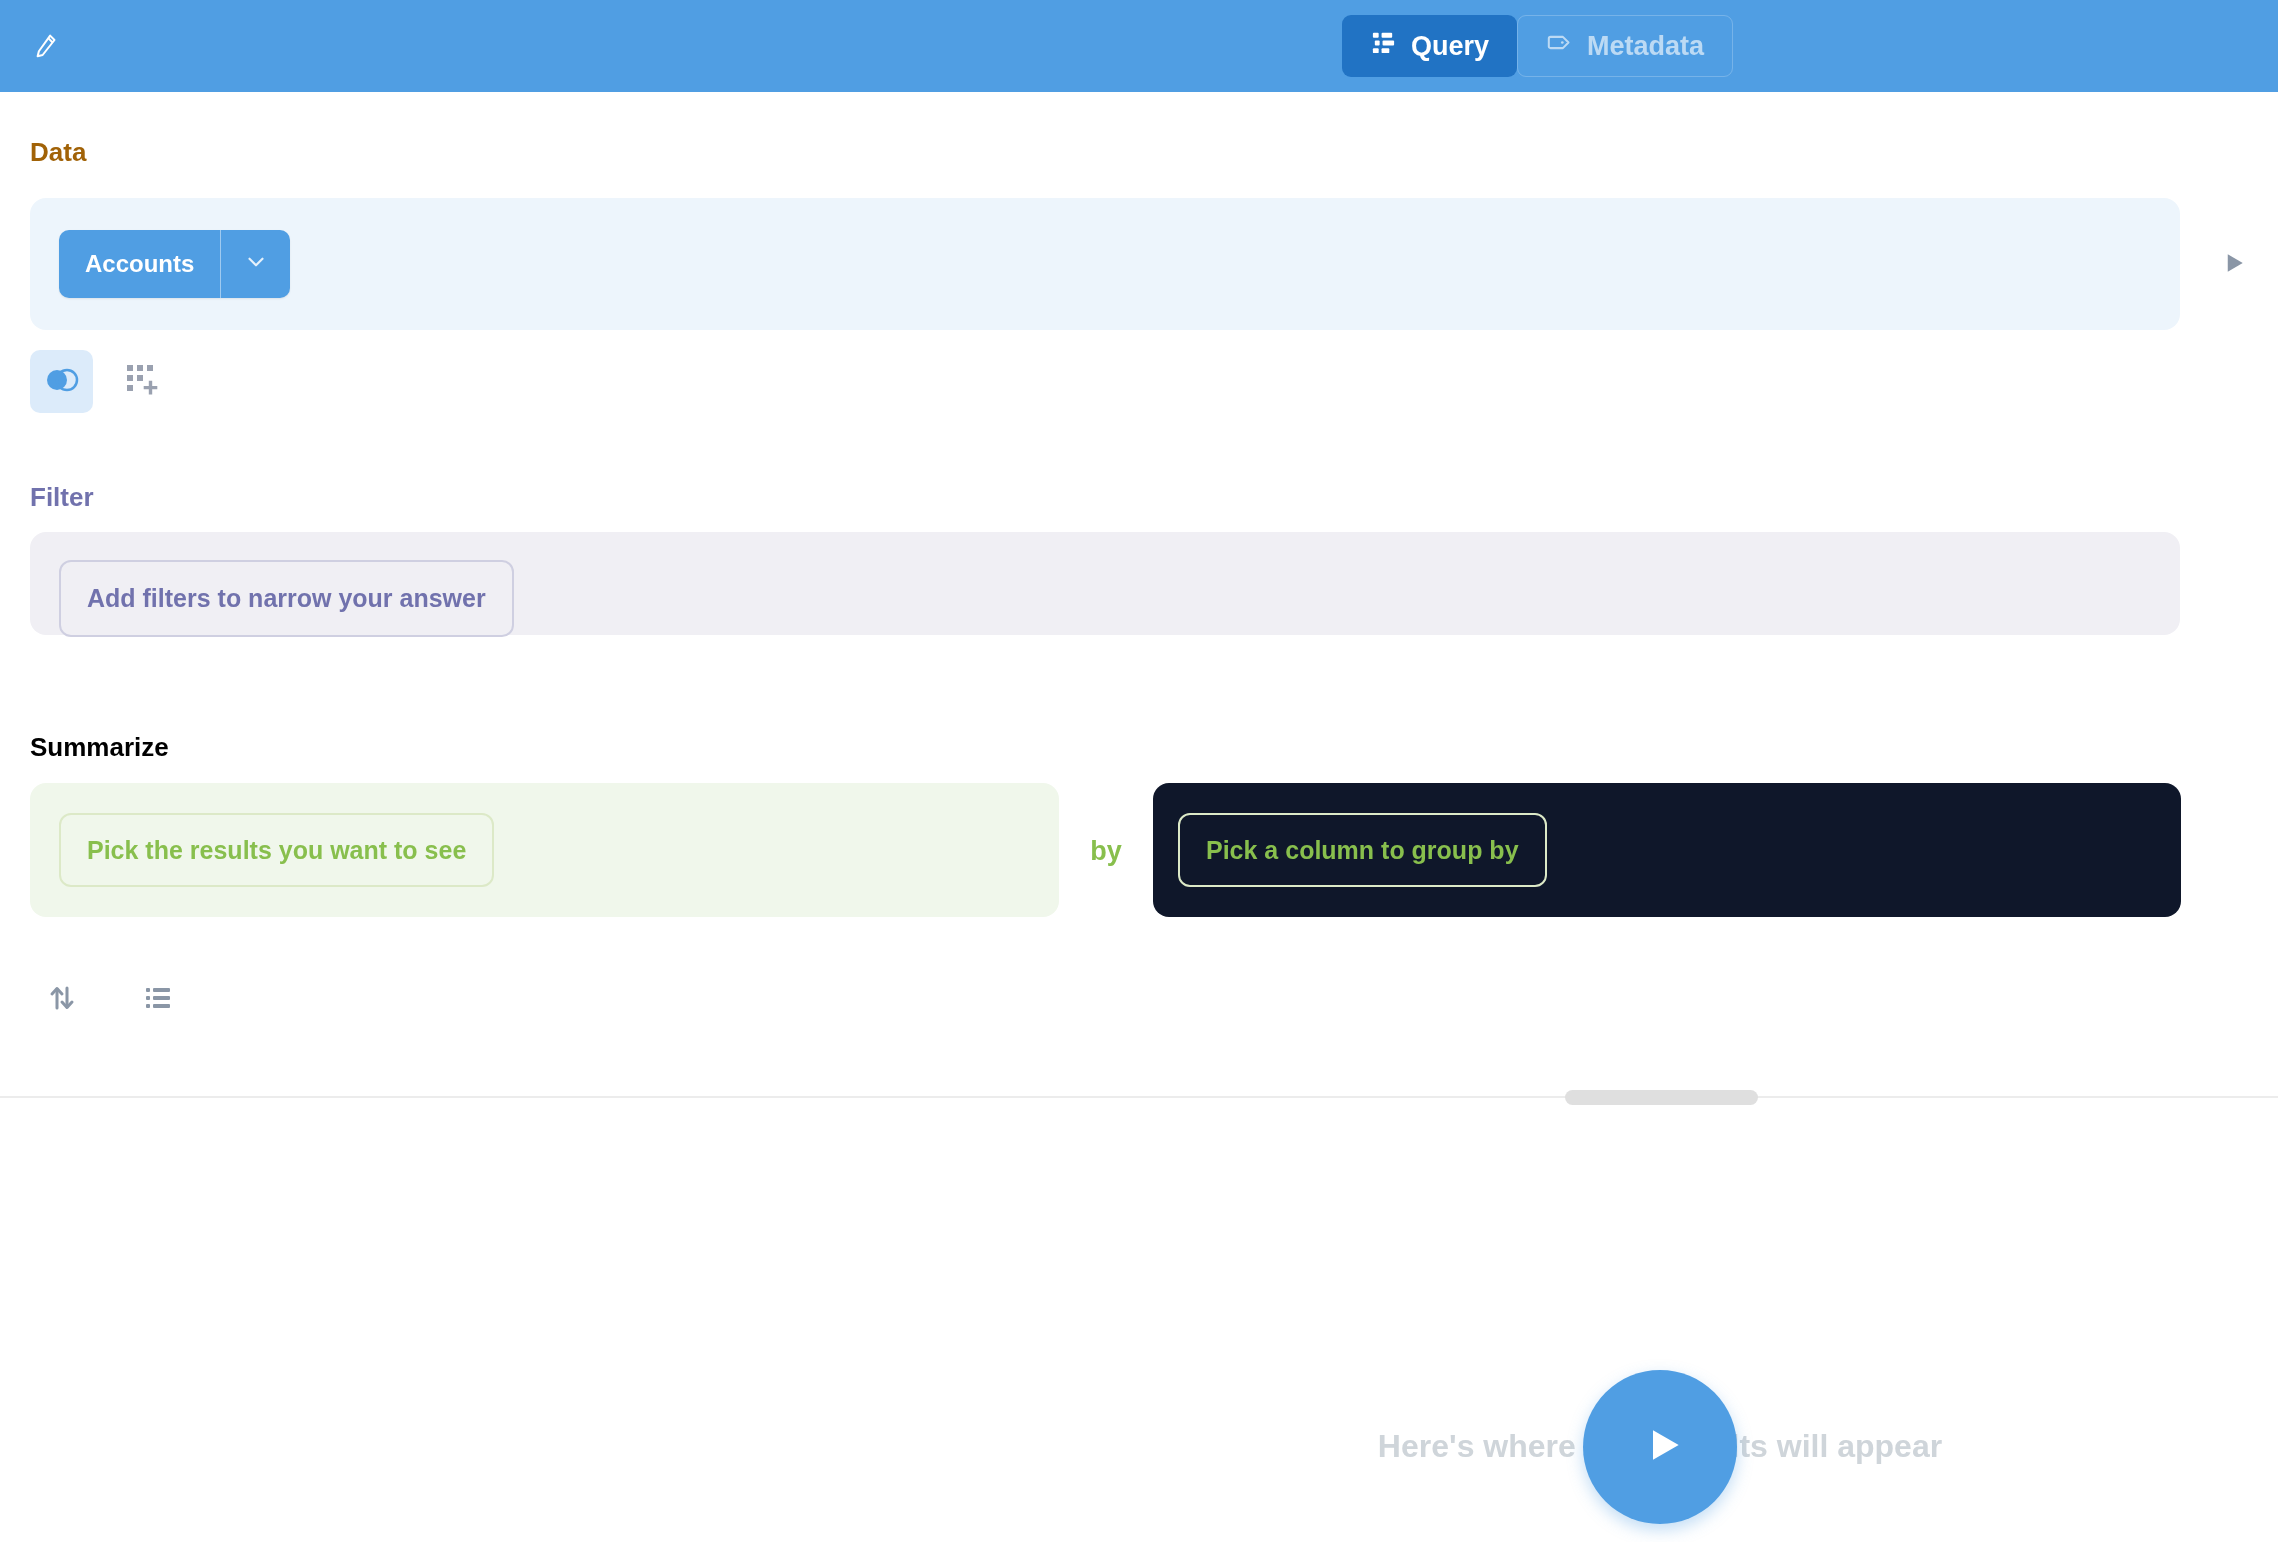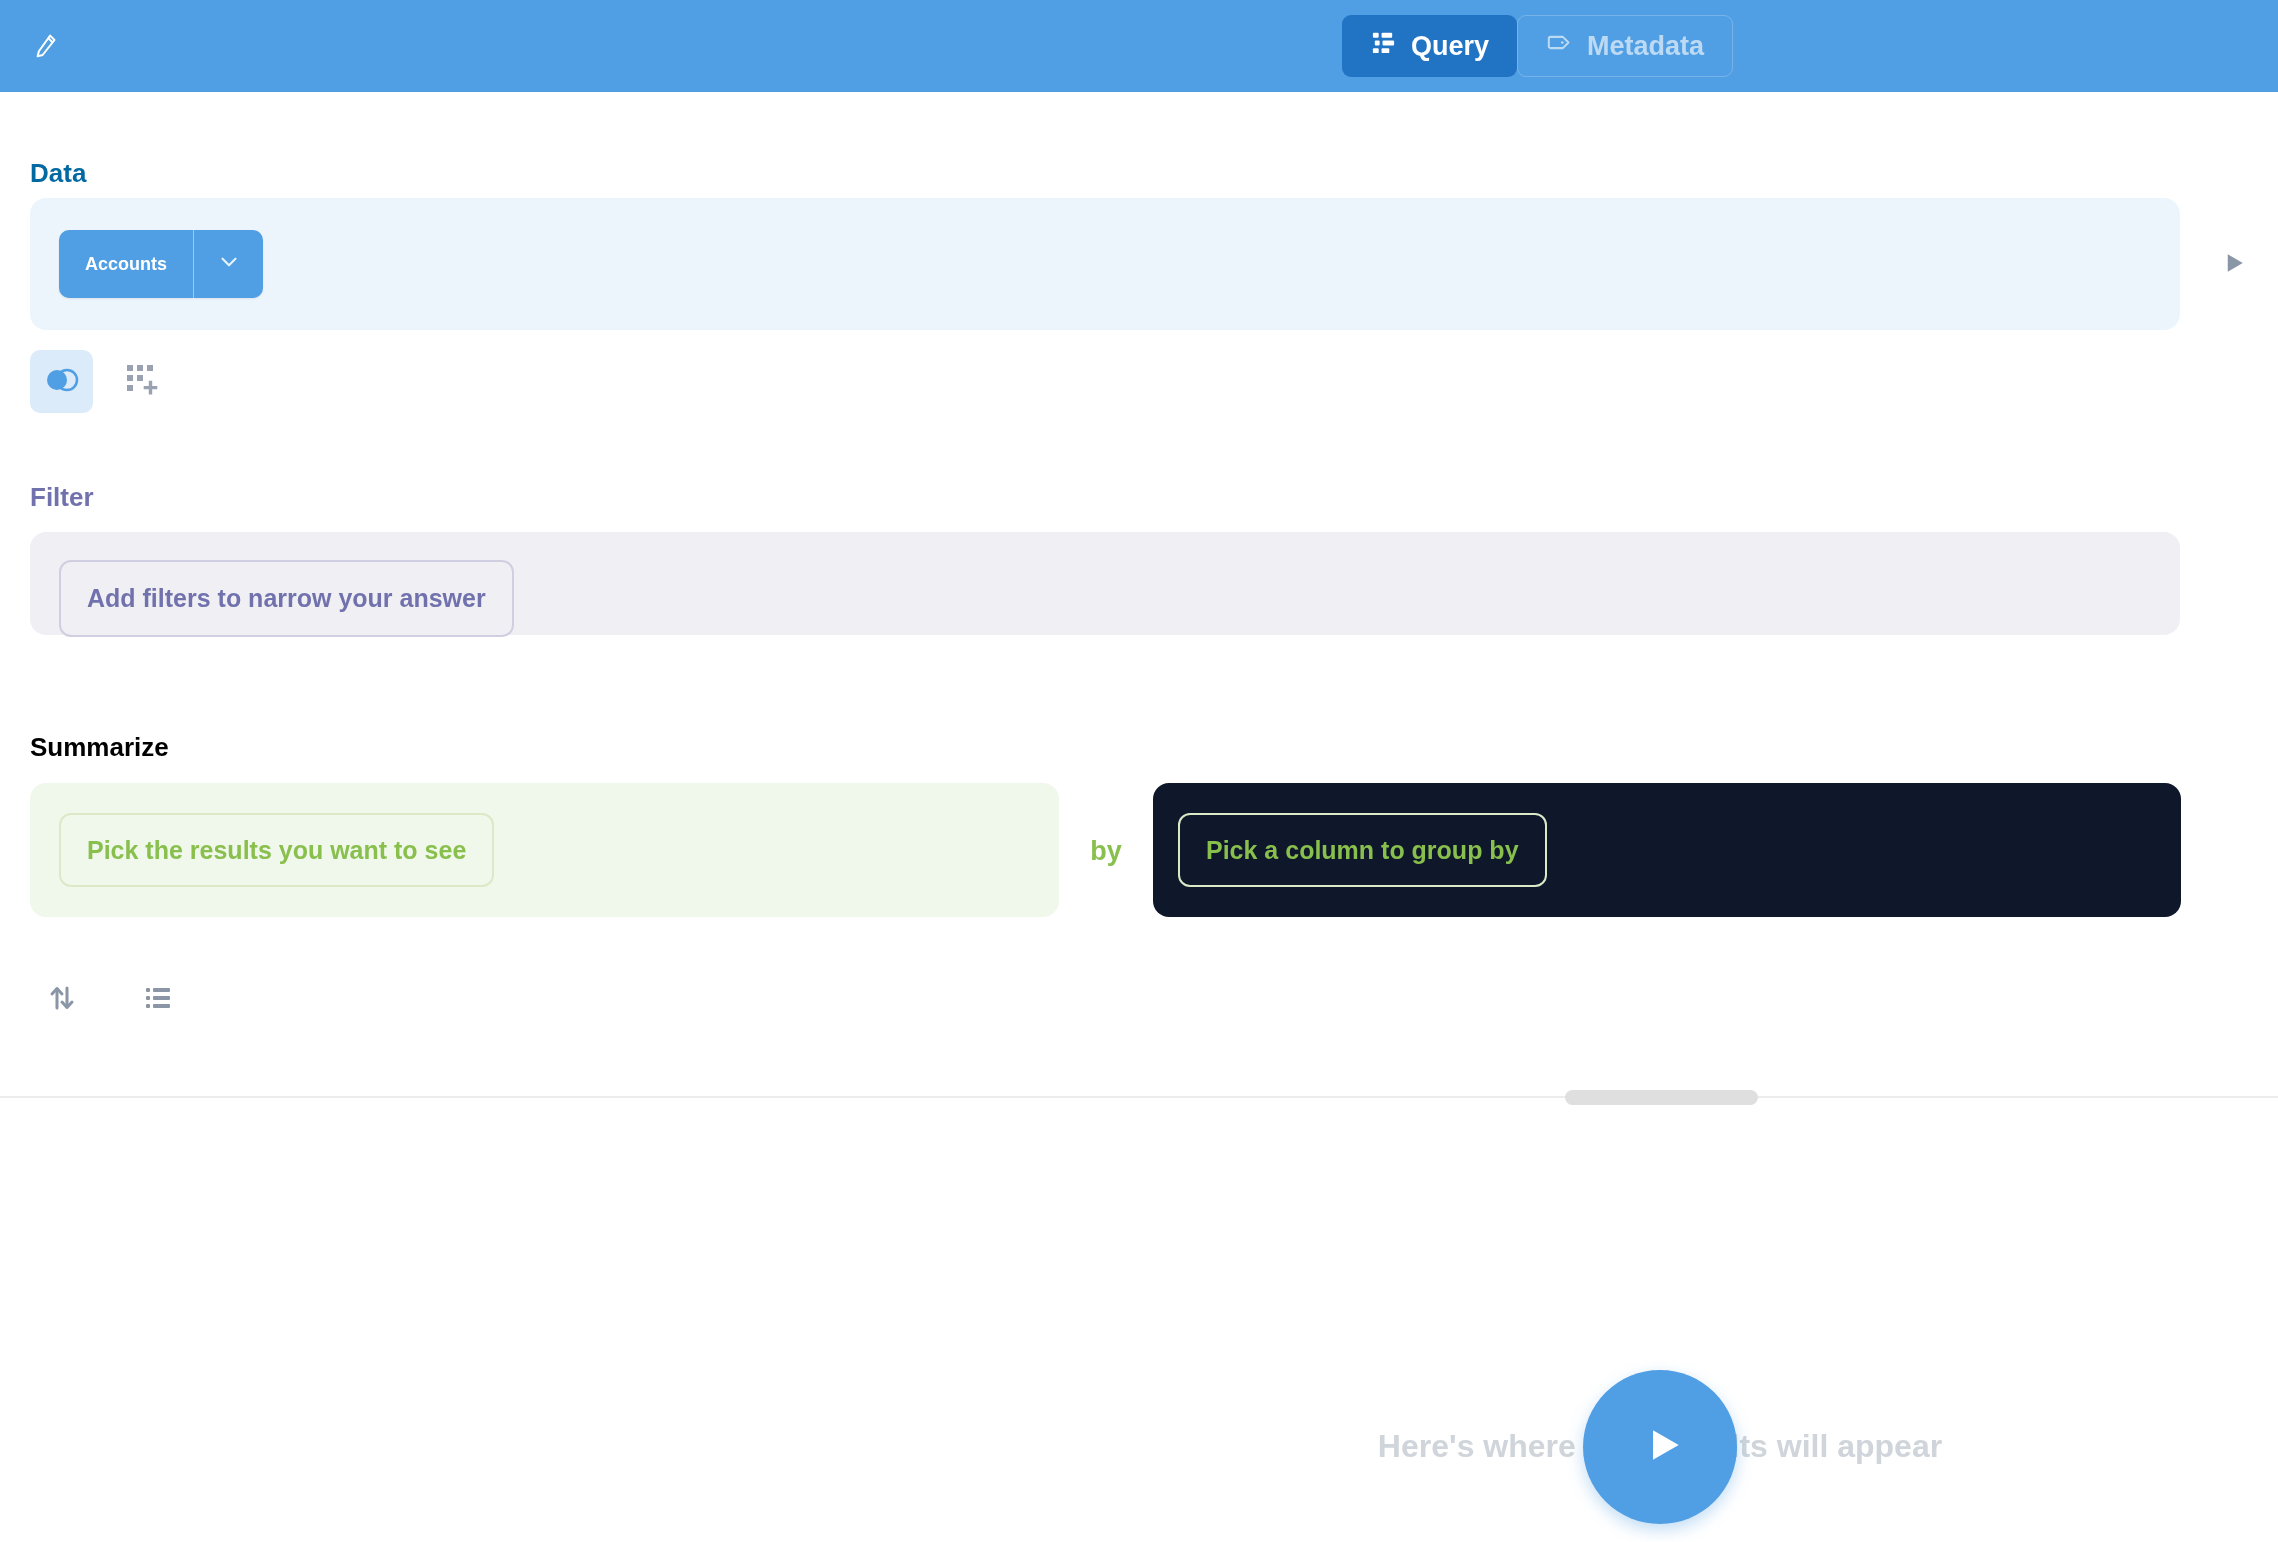--- a/index.html
+++ b/index.html
@@ -29,38 +29,38 @@
     font-size: 27px; font-weight: 700;
   }
   .tab.active { background: #2173C4; color: #ffffff; }
   .tab.inactive {
     background: transparent; color: rgba(255,255,255,0.62);
     border: 1px solid rgba(255,255,255,0.22);
   }
 
   
   .section-label { position: absolute; left: 30px; font-size: 26px; font-weight: 700; }
-  .label-data { top: 158px; color: #0369a1; }
+  .label-data { top: 137px; color: #a16207; }
   .label-filter { top: 482px; color: #7172AD; }
   .label-summarize { top: 732px; color: #000000; }
 
   
   .data-container {
     position: absolute; left: 30px; top: 198px; width: 2150px; height: 132px;
     background: #EDF5FC; border-radius: 16px;
   }
   .source-button {
     position: absolute; left: 29px; top: 32px; height: 68px;
     display: flex; align-items: stretch; background: #509EE3;
     border-radius: 10px; cursor: pointer; overflow: hidden;
     box-shadow: 0 1px 2px rgba(0,0,0,0.08);
   }
   .source-main {
     display: flex; align-items: center; padding: 0 26px;
-    color: #ffffff; font-size: 18px; font-weight: 700;
+    color: #ffffff; font-size: 24px; font-weight: 700;
   }
   .source-caret {
     width: 70px; display: flex; align-items: center; justify-content: center;
     border-left: 1px solid rgba(255,255,255,0.45);
   }
   .preview-arrow {
     position: absolute; left: 2216px; top: 247px; width: 36px; height: 36px;
     display: flex; align-items: center; justify-content: center; cursor: pointer;
   }
   .join-button {

